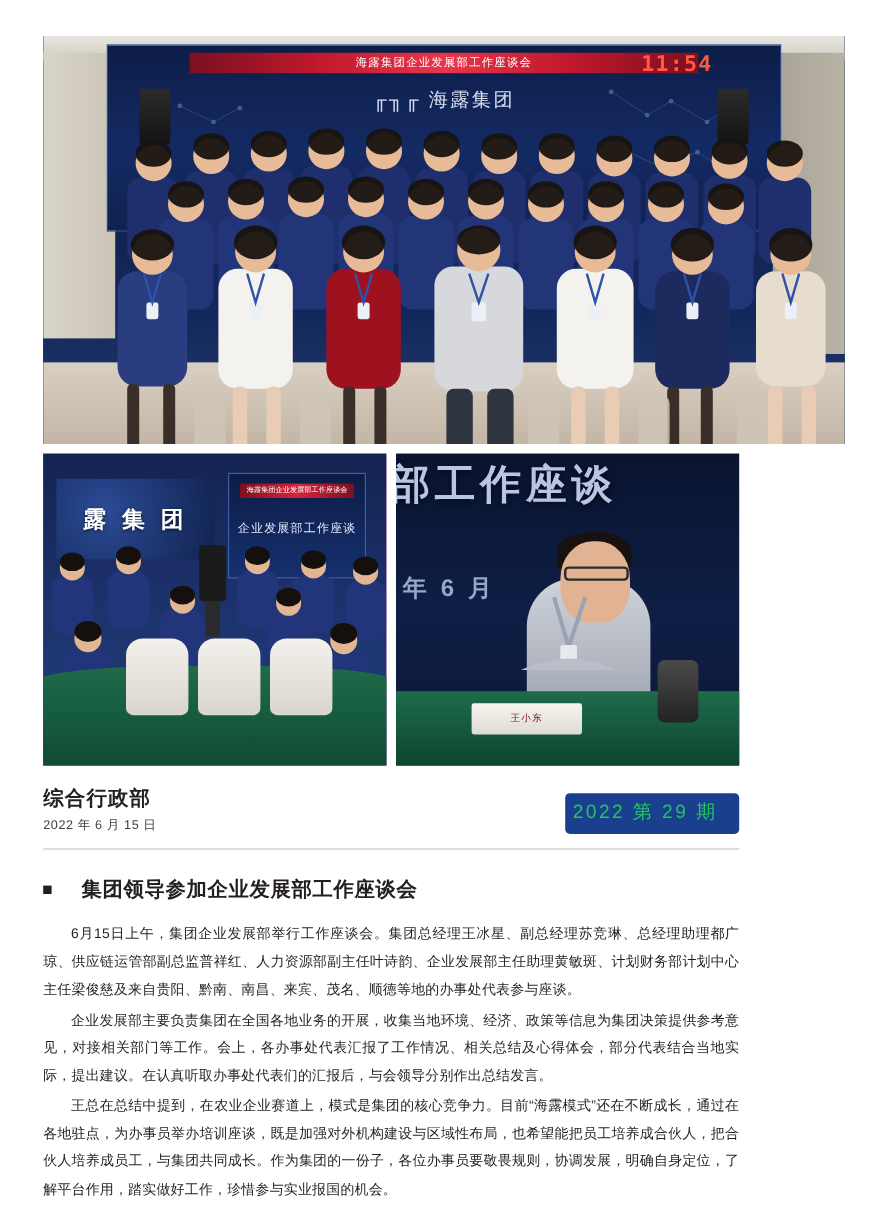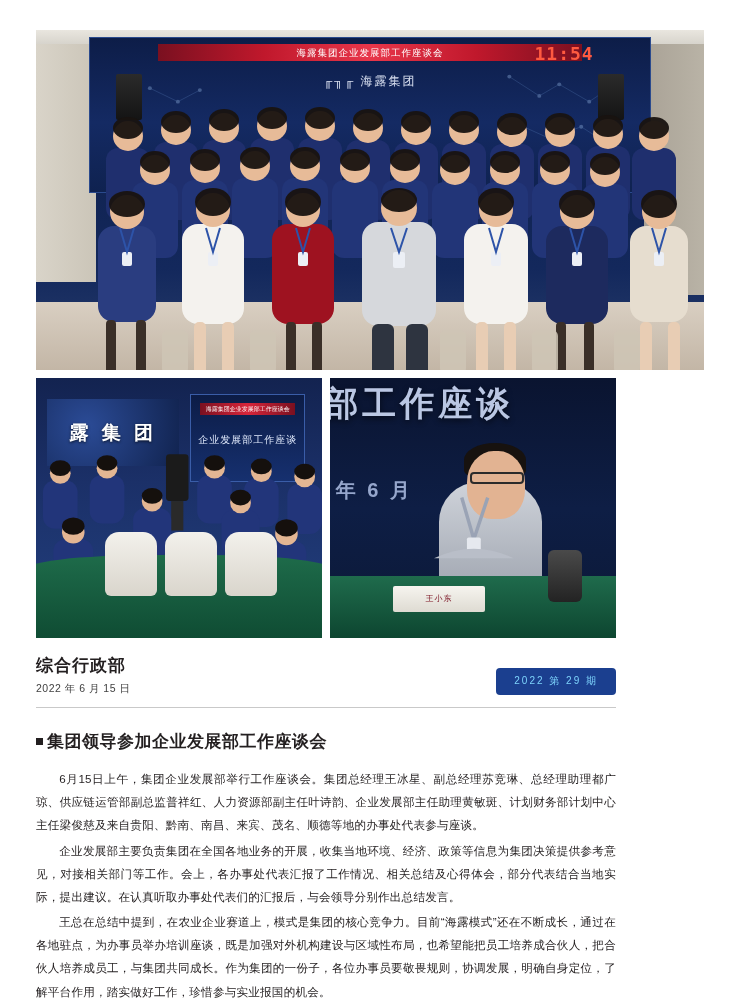--- a/index.html
+++ b/index.html
@@ -76,21 +76,21 @@
     font-family: "DejaVu Sans Mono", monospace;
     font-size: 18px;
     font-weight: bold;
     letter-spacing: 1px;
   }
   .screen-logo {
     position: absolute;
     left: 50%; top: 23%;
     transform: translateX(-50%);
     color: #e8eefc;
-    font-size: 12px;
+    font-size: 16px;
     letter-spacing: 2px;
     white-space: nowrap;
     opacity: .92;
     text-align: center;
   }
   .screen-deco {
     position: absolute; left: 0; top: 0; width: 100%; height: 100%;
     opacity: .35;
   }
   .ceiling {
@@ -197,40 +197,40 @@
     color: #231f20;
   }
   .dept-date {
     font-size: 10.5px;
     color: #3f3f3f;
     margin-top: 6px;
     letter-spacing: .5px;
   }
   .issue-badge {
     background: #1b3f8f;
-    color: #7dd3fc;
-    font-size: 10px;
+    color: #22c55e;
+    font-size: 16px;
     letter-spacing: 2px;
-    padding: 6px 18px 7px 18px;
+    padding: 6px 18px 7px 6px;
     border-radius: 4px;
     white-space: nowrap;
   }
   .rule {
     margin-top: 12px;
     height: 1px;
     background: #c9c9c9;
     width: 100%;
   }
 
   
   .headline-row {
     margin-top: 22px;
     display: flex;
     align-items: center;
-    gap: 4px;
+    gap: 25px;
   }
   .headline-mark {
     width: 7px; height: 7px;
     background: #231f20;
     display: inline-block;
     flex: 0 0 auto;
   }
   .headline {
     font-size: 17px;
     font-weight: bold;

